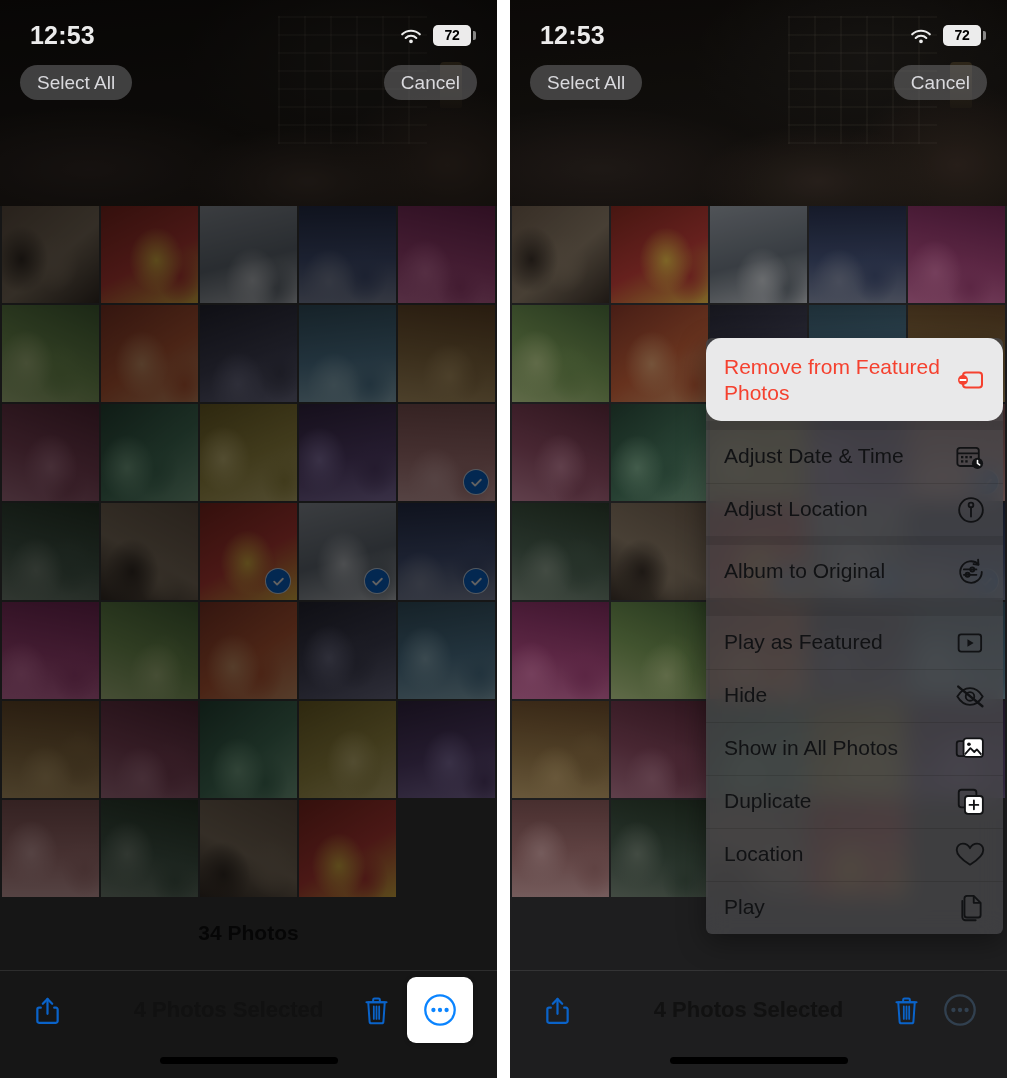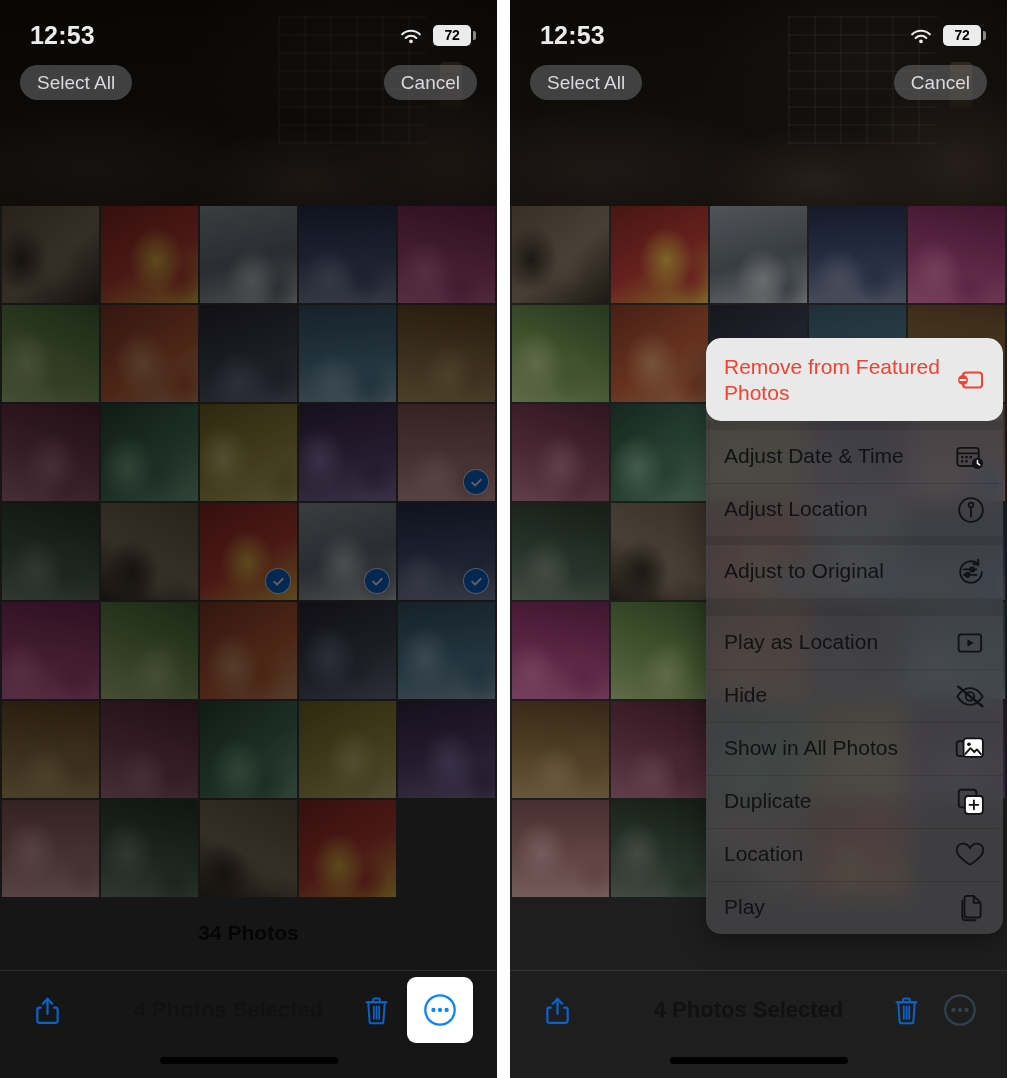--- a/index.html
+++ b/index.html
@@ -189,21 +189,21 @@
     z-index: 20;
     pointer-events: none;
   }
   .dim.light { background: rgba(0,0,0,.48); }
 
   
   .ctxmenu {
     position: absolute;
     left: 196px; top: 338px;
     width: 297px;
-    border-radius: 15px;
+    border-radius: 6px;
     overflow: hidden;
     background: rgba(70,70,72,.80);
     backdrop-filter: blur(12px);
     box-shadow: 0 8px 28px rgba(0,0,0,.38);
     z-index: 40;
   }
   .mi {
     display: flex; align-items: center; justify-content: space-between;
     padding: 0 18px;
     height: 53px;
@@ -621,36 +621,36 @@
             <span class="mi-icon">
               <svg viewBox="0 0 26 26" width="28" height="28">
                 <circle cx="13" cy="13" r="11" stroke="#111214" stroke-width="1.7" fill="none"></circle>
                 <circle cx="13" cy="8.4" r="2.2" stroke="#111214" stroke-width="1.7" fill="none"></circle>
                 <path d="M13 10.6 V19" stroke="#111214" stroke-width="1.7" fill="none" stroke-linecap="round"></path>
               </svg>
             </span>
           </div>
           <div class="group-sep"></div>
           <div class="mi">
-            <span class="mi-label">Adjust to Original</span>
+            <span class="mi-label">Album to Original</span>
             <span class="mi-icon">
               <svg viewBox="0 0 26 26" width="28" height="28">
                 <path d="M23 13 a10 10 0 1 1-3.1-7.2" stroke="#111214" stroke-width="1.7" fill="none" stroke-linecap="round"></path>
                 <path d="M19.6 1.6 L19.9 6.3 L15.4 5.6" stroke="#111214" stroke-width="1.7" fill="none" stroke-linecap="round" stroke-linejoin="round"></path>
                 <path d="M6.4 10.6 H18" stroke="#111214" stroke-width="1.7" fill="none" stroke-linecap="round"></path>
                 <path d="M6.4 15.6 H18" stroke="#111214" stroke-width="1.7" fill="none" stroke-linecap="round"></path>
                 <circle cx="14.2" cy="10.6" r="1.9" stroke="#111214" stroke-width="1.7" fill="none"></circle>
                 <circle cx="9.8" cy="15.6" r="1.9" stroke="#111214" stroke-width="1.7" fill="none"></circle>
               </svg>
             </span>
           </div>
           <div class="group-sep"></div>
           <div class="group-sep"></div>
           <div class="mi">
-            <span class="mi-label">Play as Location</span>
+            <span class="mi-label">Play as Featured</span>
             <span class="mi-icon">
               <svg viewBox="0 0 28 22" width="30" height="24">
                 <rect x="3.4" y="3" width="21" height="16" rx="2.4" stroke="#111214" stroke-width="1.7" fill="none"></rect>
                 <path d="M11.6 7.4 L17.4 11 L11.6 14.6 Z" fill="#111214"></path>
               </svg>
             </span>
           </div>
           <div class="mi">
             <span class="mi-label">Hide</span>
             <span class="mi-icon">

